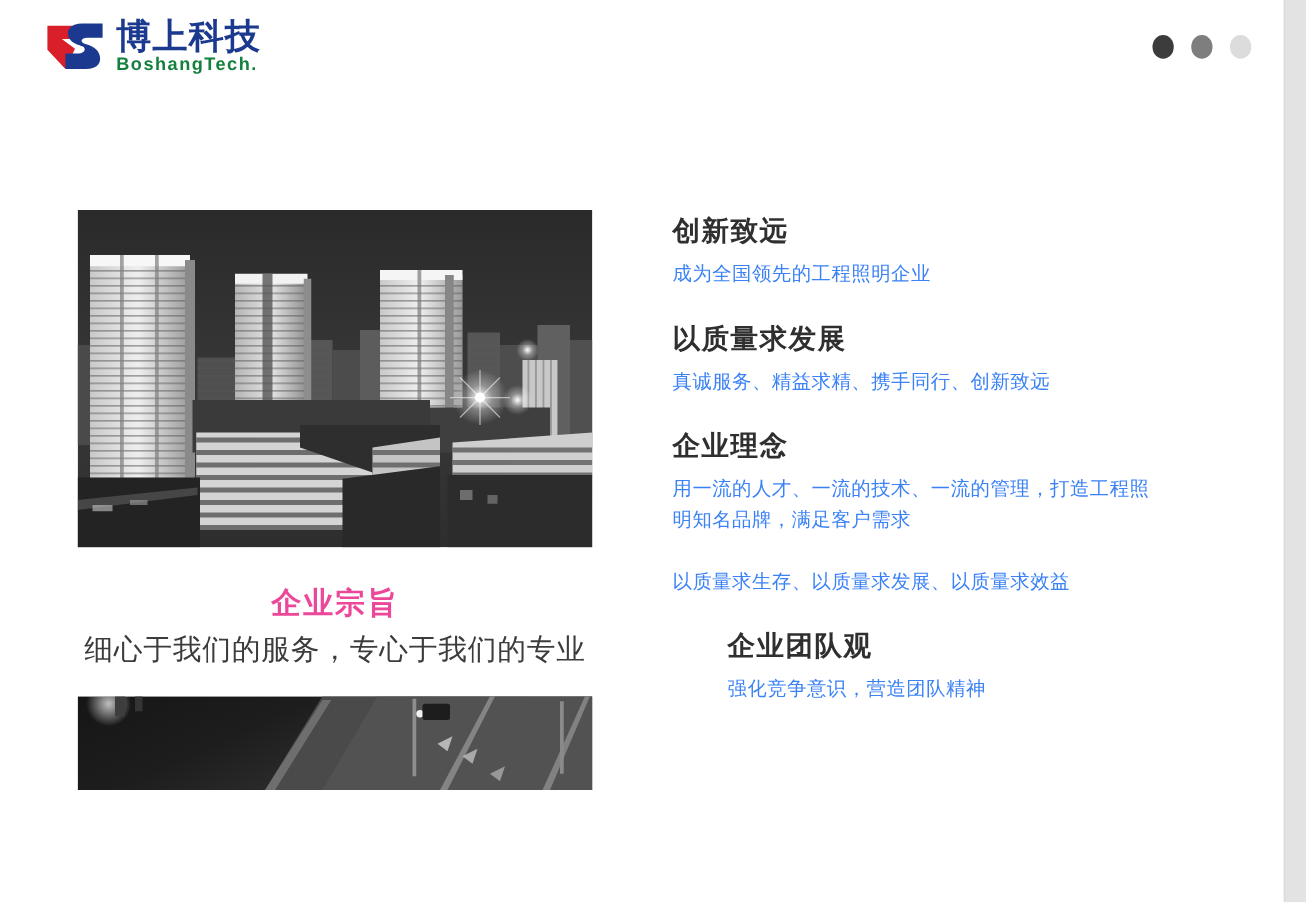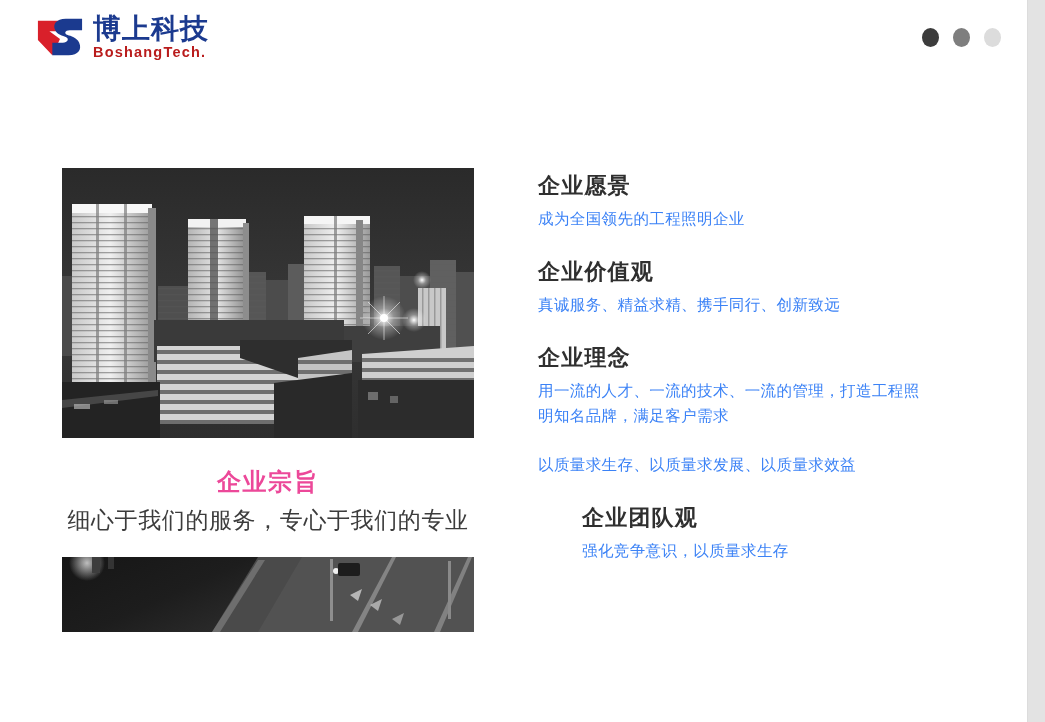--- a/index.html
+++ b/index.html
@@ -55,21 +55,21 @@
     font-weight: bold;
     color: #1b3a8f;
     letter-spacing: 1px;
     line-height: 1.05;
   }
 
   .brand-en {
     font-family: "Liberation Sans", sans-serif;
     font-size: 14.5px;
     font-weight: bold;
-    color: #b91c1c;
+    color: #15803d;
     letter-spacing: 1.2px;
     margin-top: 2px;
   }
 
   .carousel-dots {
     display: flex;
     align-items: center;
     gap: 14px;
   }
 
@@ -395,41 +395,41 @@
             <rect x="30" y="0" width="8" height="16" fill="#3d3d3d"></rect>
             <rect x="46" y="0" width="6" height="12" fill="#343434"></rect>
           </svg>
         </div>
 
       </div>
 
       <div class="right-col">
 
         <div class="value-item">
-          <div class="value-title">企业愿景</div>
+          <div class="value-title">创新致远</div>
           <div class="value-desc">成为全国领先的工程照明企业</div>
         </div>
 
         <div class="value-item">
-          <div class="value-title">企业价值观</div>
+          <div class="value-title">以质量求发展</div>
           <div class="value-desc">真诚服务、精益求精、携手同行、创新致远</div>
         </div>
 
         <div class="value-item">
           <div class="value-title">企业理念</div>
           <div class="value-desc">用一流的人才、一流的技术、一流的管理，打造工程照明知名品牌，满足客户需求</div>
         </div>
 
         <div class="value-item">
           <div class="value-desc">以质量求生存、以质量求发展、以质量求效益</div>
         </div>
 
         <div class="value-item">
           <div class="value-title">企业团队观</div>
-          <div class="value-desc">强化竞争意识，以质量求生存</div>
+          <div class="value-desc">强化竞争意识，营造团队精神</div>
         </div>
 
       </div>
 
     </div>
   </div>
 
   <div class="scrollbar-gutter">
     <div class="scrollbar-thumb"></div>
   </div>

